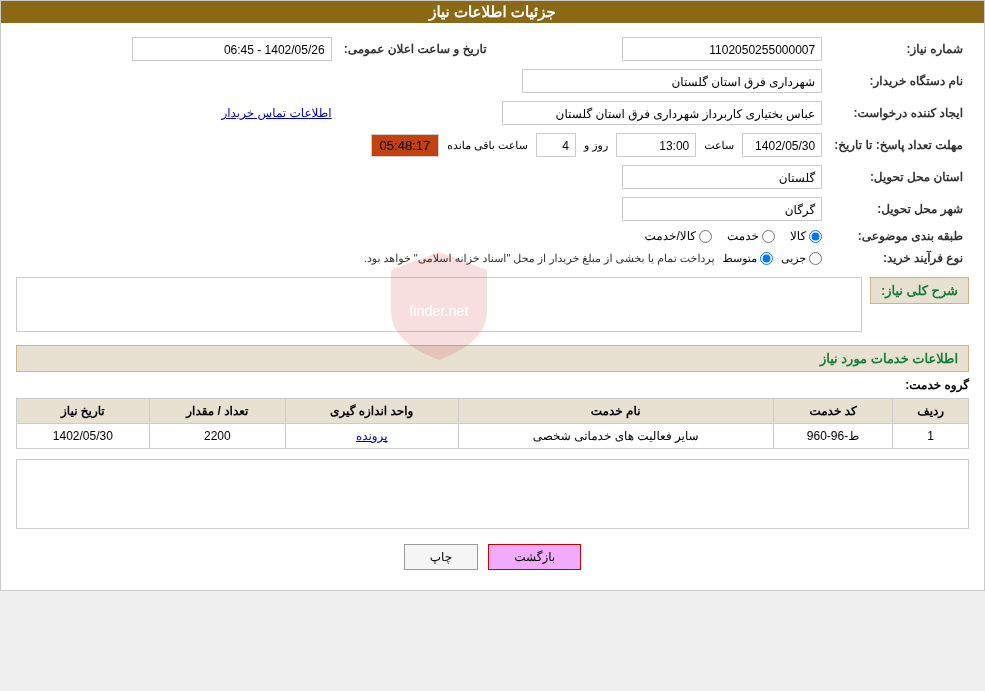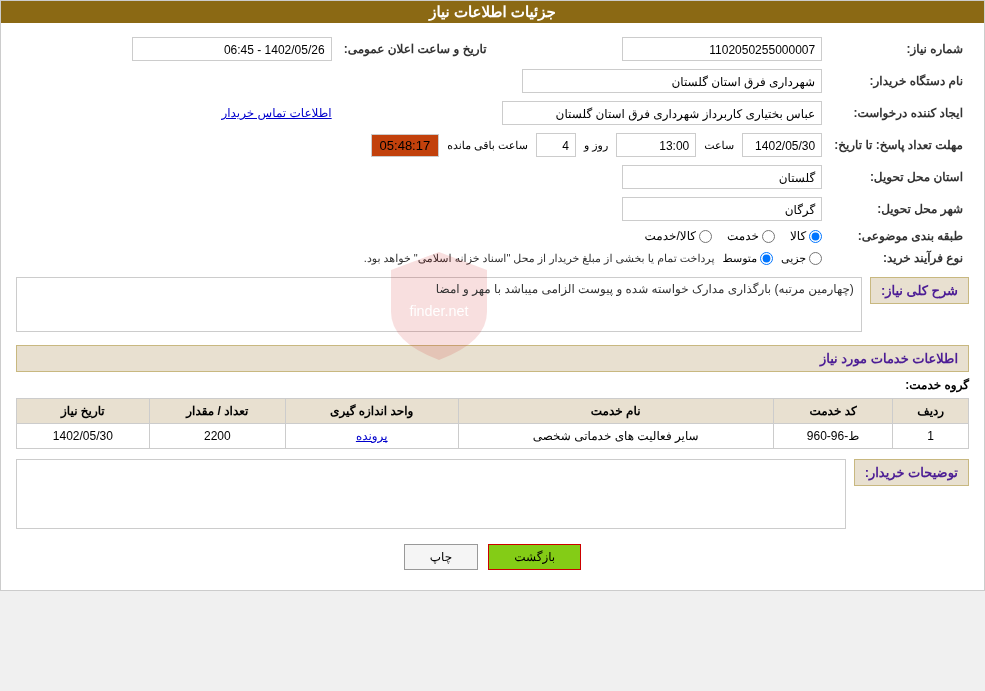--- a/index.html
+++ b/index.html
@@ -26,21 +26,21 @@
     .content {
       padding: 10px 15px;
     }
     .section-title {
       background: #e8e0d0;
       border: 1px solid #c8b880;
       padding: 5px 10px;
       font-weight: bold;
       font-size: 13px;
       margin: 10px 0 6px 0;
-      color: #4c1d95;
+      color: #15803d;
     }
     .info-table {
       width: 100%;
       border-collapse: collapse;
     }
     .info-table td {
       padding: 4px 6px;
       vertical-align: middle;
     }
     .label-cell {
@@ -152,21 +152,21 @@
     }
     .btn {
       padding: 5px 25px;
       border: 1px solid #999;
       cursor: pointer;
       font-family: Tahoma, Arial, sans-serif;
       font-size: 12px;
       background: #f5f5f5;
     }
     .btn-back {
-      background: #84cc16;
+      background: #f0abfc;
       border-color: #c00;
     }
     .btn-print {
       background: #f5f5f5;
     }
     .watermark-shield {
       position: absolute;
       top: 50%;
       left: 50%;
       transform: translate(-50%, -50%);
@@ -301,21 +301,20 @@
 
     <div style="margin-top:8px; display:flex; align-items:flex-start; gap:8px;">
       <div class="section-title" style="white-space:nowrap; margin:0; padding:5px 10px;">شرح کلی نیاز:</div>
       <div style="flex:1; position:relative;">
         
         <svg class="watermark-shield" viewBox="0 0 100 100">
           <path d="M50 5 L90 20 L90 55 Q90 80 50 95 Q10 80 10 55 L10 20 Z" fill="#cc0000"></path>
           <text x="50" y="58" text-anchor="middle" font-size="12" fill="#fff" font-family="Arial">finder.net</text>
         </svg>
         <textarea class="textarea-box" style="min-height: 55px; resize: none;" readonly=""></textarea>
-        <div style="position:absolute; top:5px; right:8px; font-size:12px; direction:rtl; color:#333;">(چهارمین مرتبه) بارگذاری مدارک خواسته شده و پیوست الزامی میباشد با مهر و امضا</div>
       </div>
     </div>
 
     <div class="section-title">اطلاعات خدمات مورد نیاز</div>
 
     <div class="group-service-row">
       <span style="font-weight:bold;">گروه خدمت:</span>
     </div>
 
     <table class="services-table">
@@ -335,21 +334,20 @@
     <td>ط-96-960</td>
     <td>سایر فعالیت های خدماتی شخصی</td>
     <td class="link-blue" style="cursor:pointer;">پرونده</td>
     <td>2200</td>
     <td>1402/05/30</td>
   </tr>
         </tbody>
     </table>
 
     <div style="margin-top:10px; display:flex; align-items:flex-start; gap:8px;">
-      <div class="section-title" style="white-space:nowrap; margin:0; padding:5px 10px;">توضیحات خریدار:</div>
       <div style="flex:1;">
         <div class="tooltip-buyer"></div>
       </div>
     </div>
 
     <div class="button-row">
       <button class="btn btn-back">بازگشت</button>
       <button class="btn btn-print">چاپ</button>
     </div>
 

